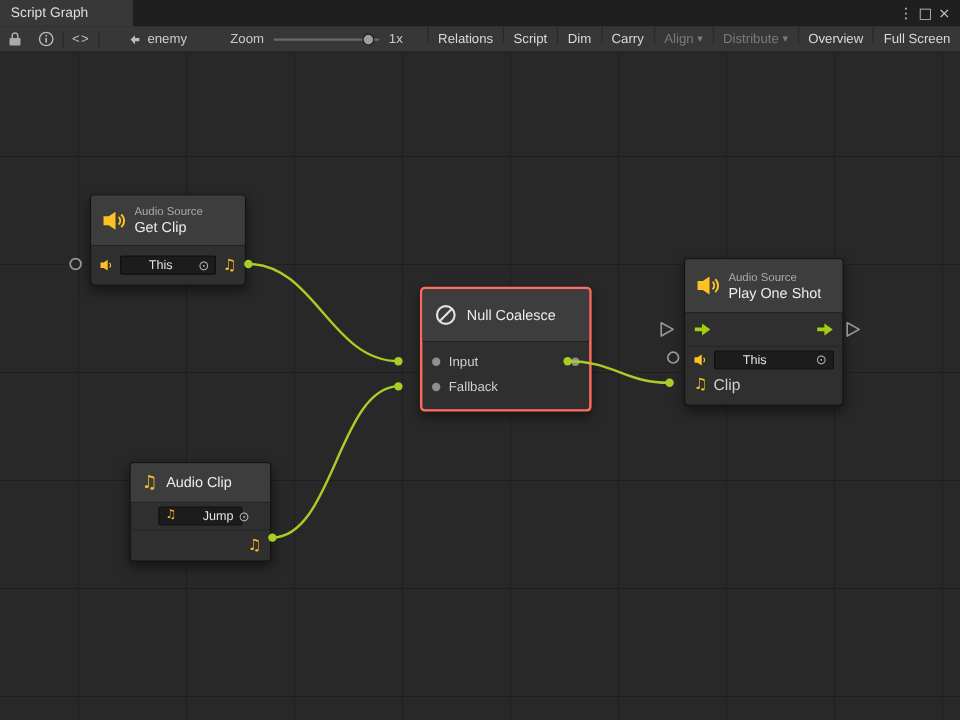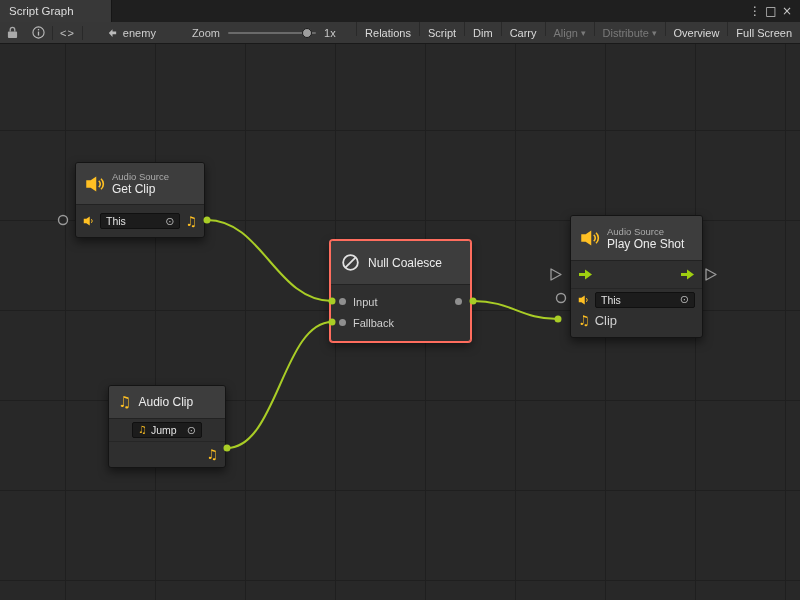--- a/index.html
+++ b/index.html
@@ -35,38 +35,38 @@
     background-size:90px 90px; background-position:65px 86px; }
 
   svg.wires { position:absolute; top:0; left:0; z-index:6; pointer-events:none; }
   .wire { stroke:#A9CD26; stroke-width:2; fill:none; }
   .wdot { fill:#A9CD26; }
   .hollow { fill:#262626; stroke:#9a9a9a; stroke-width:1.4; }
   .tri { fill:none; stroke:#9a9a9a; stroke-width:1.3; stroke-linejoin:round; }
 
   
   .node { position:absolute; background:#2f2f2f; border:1px solid #141414; border-radius:3px; box-shadow:0 4px 10px rgba(0,0,0,.5); z-index:2; }
-  .node.selected { border-color:#ff6d5e; box-shadow:0 0 0 1px #ff6d5e, 0 4px 10px rgba(0,0,0,.5); }
+  .node.selected { border-color:#ff6d5e; box-shadow:0 0 0 1px #ff6d5e, 0 4px 10px rgba(0,0,0,.5);margin-left:21px; }
   .node-header { background:#3d3d3d; border-bottom:1px solid #222222; border-radius:2px 2px 0 0; display:flex; align-items:center; gap:7px; padding:16px 9px; }
   .h42{height:42px} .h44{height:44px} .h45{height:45px} .h28{height:28px}
   .hdr-text .category { font-size:9.5px; color:#ababab; line-height:11px; }
   .hdr-text .title { font-size:12px; color:#ececec; line-height:14px; }
   .single-title { font-size:12px; color:#ececec; }
   .nc-title { font-size:12px; color:#ececec; }
 
   .node-row { display:flex; align-items:center; gap:5px; padding:0 7px; }
   .row32 { height:32px; } .row21 { height:21px; } .row22 { height:22px; } .row26 { height:26px; }
   .port-row { display:flex; align-items:center; gap:7px; padding:0 8px; height:21px; font-size:11px; color:#cfcfcf; }
   .nc-body { padding:6px 0 8px; }
   .pdot { width:7px; height:7px; border-radius:50%; background:#8f8f8f; flex:none; }
   .pdot.right { margin-left:auto; }
   .rowlabel { font-size:13px; color:#d0d0d0; }
   .dropdown { background:#1c1c1c; border:1px solid #101010; border-radius:2px; height:16px; display:flex; align-items:center; gap:4px; padding:0 5px; font-size:10.5px; color:#e2e2e2; }
   .dropdown.grow { flex:1; }
-  .dropdown .val { flex:1; }
+  .dropdown .val { flex:1;margin-left:18px; }
   .target { color:#b5b5b5; font-size:11px; font-family:"DejaVu Sans", sans-serif; line-height:1; }
   .note { color:#FFC023; font-size:13px; font-family:"DejaVu Sans", sans-serif; line-height:1; }
   .note.lg { font-size:15px; }
   .note.tiny { font-size:10px; }
   .note.right { margin-left:auto; }
   .flow-row { display:flex; align-items:center; padding:0 7px; height:28px; border-bottom:1px solid #262626; }
   .flow-right { margin-left:auto; }
   .iconbox { display:flex; align-items:center; justify-content:center; flex:none; }
 </style>
 </head>

